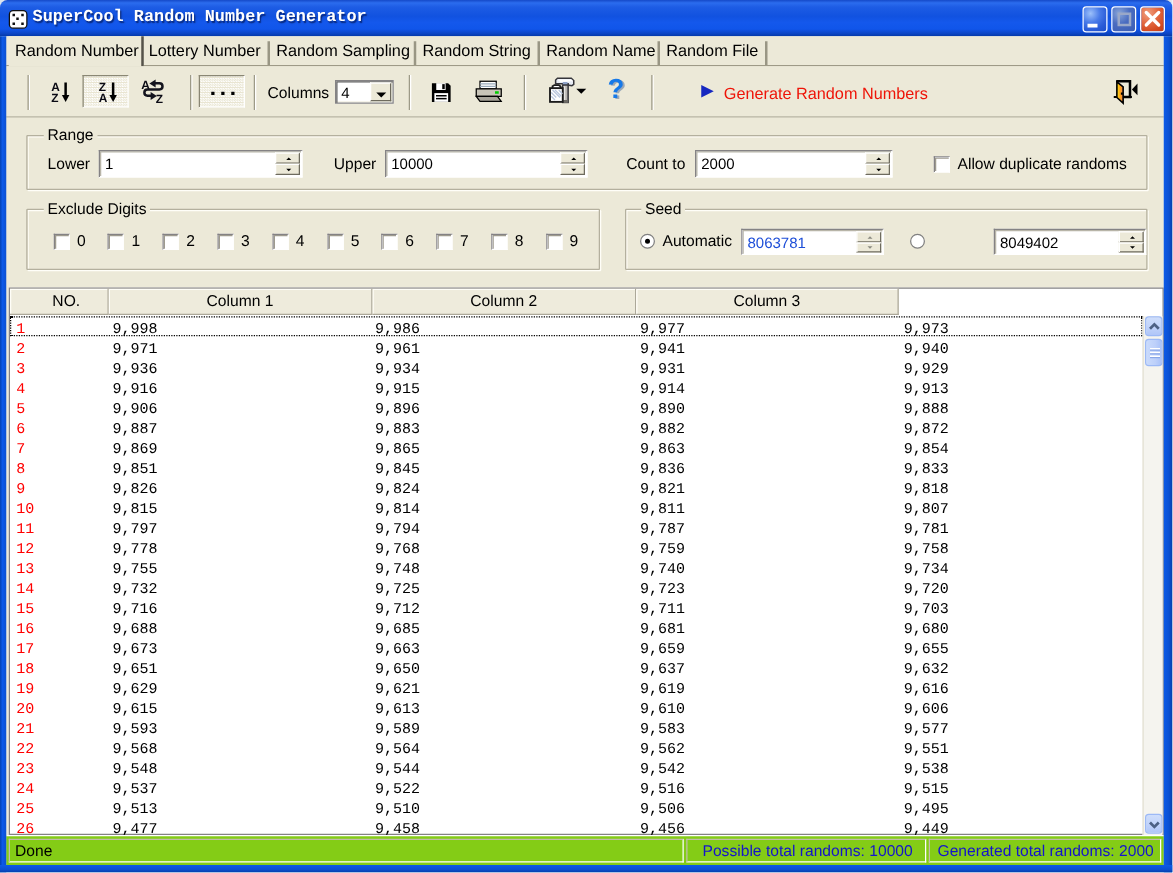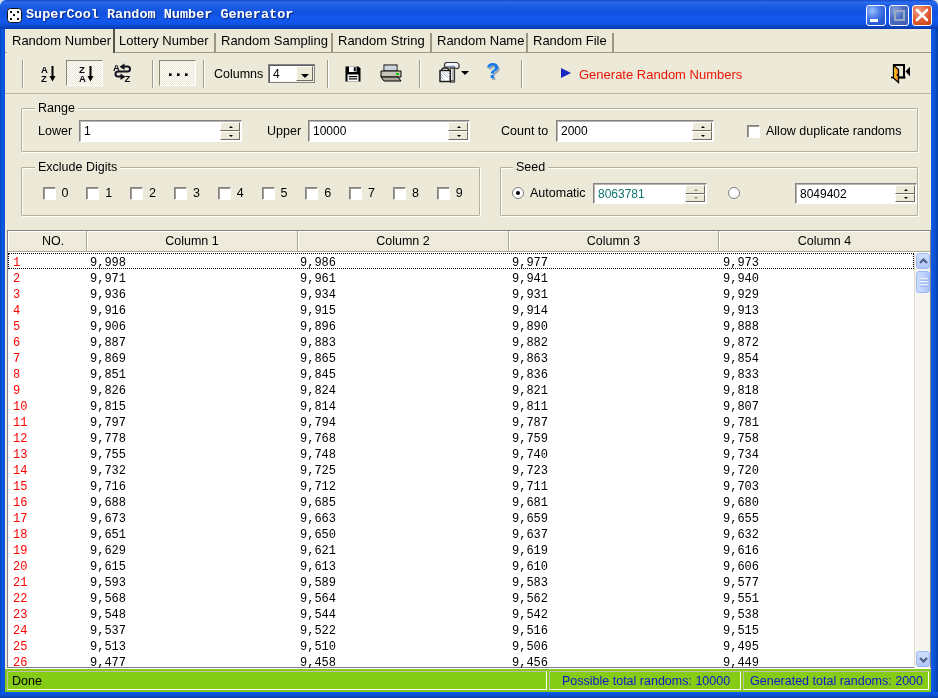--- a/index.html
+++ b/index.html
@@ -243,21 +243,21 @@
   <div class="lbl" style="left:766px;top:124px;">Allow duplicate randoms</div>
 
   <div class="group" style="left:21px;top:167px;width:459px;height:49px;"></div>
   <div class="lbl" style="left:35px;top:160px;background:#ece9d8;padding:0 3px;">Exclude Digits</div>
 
   <div class="group" style="left:500px;top:167px;width:418px;height:49px;"></div>
   <div class="lbl" style="left:513px;top:160px;background:#ece9d8;padding:0 3px;">Seed</div>
   <div class="radio sel" style="left:512px;top:187px;"></div>
   <div class="lbl" style="left:530px;top:186px;">Automatic</div>
   <div class="spinedit" style="left:593px;top:183px;width:114px;height:21px;">
-    <div class="val" style="color:#0f766e;">8063781</div>
+    <div class="val" style="color:#1d4ed8;">8063781</div>
     <div class="spinner" style="height:17px;">
         <div class="spinup" style="height:8.5px;">
           <div class="tri-u" style="top:2.5px;border-bottom-color:#8a8a80;"></div>
         </div>
         <div class="spindn" style="top:8.5px;height:8.5px;">
           <div class="tri-d" style="top:2.5px;border-top-color:#8a8a80;"></div>
         </div>
       </div>
   </div>
   <div class="radio" style="left:728px;top:187px;"></div>
@@ -272,21 +272,20 @@
           <div class="tri-d" style="top:2.5px;"></div>
         </div>
       </div>
   </div>
 
   <div id="grid">
     <div class="hcell" style="left:0px;width:79px;padding-left:12px;">NO.</div>
     <div class="hcell" style="left:79px;width:211px;">Column 1</div>
     <div class="hcell" style="left:290px;width:211px;">Column 2</div>
     <div class="hcell" style="left:501px;width:210px;">Column 3</div>
-    <div class="hcell" style="left:711px;width:211px;border-right:none;">Column 4</div>
     <div id="rows">
         <div class="row" style="top: 22px;">
           <b class="no">1</b>
           <b class="c1">9,998</b>
           <b class="c2">9,986</b>
           <b class="c3">9,977</b>
           <b class="c4">9,973</b>
         </div>
         <div class="row" style="top: 38px;">
           <b class="no">2</b>

